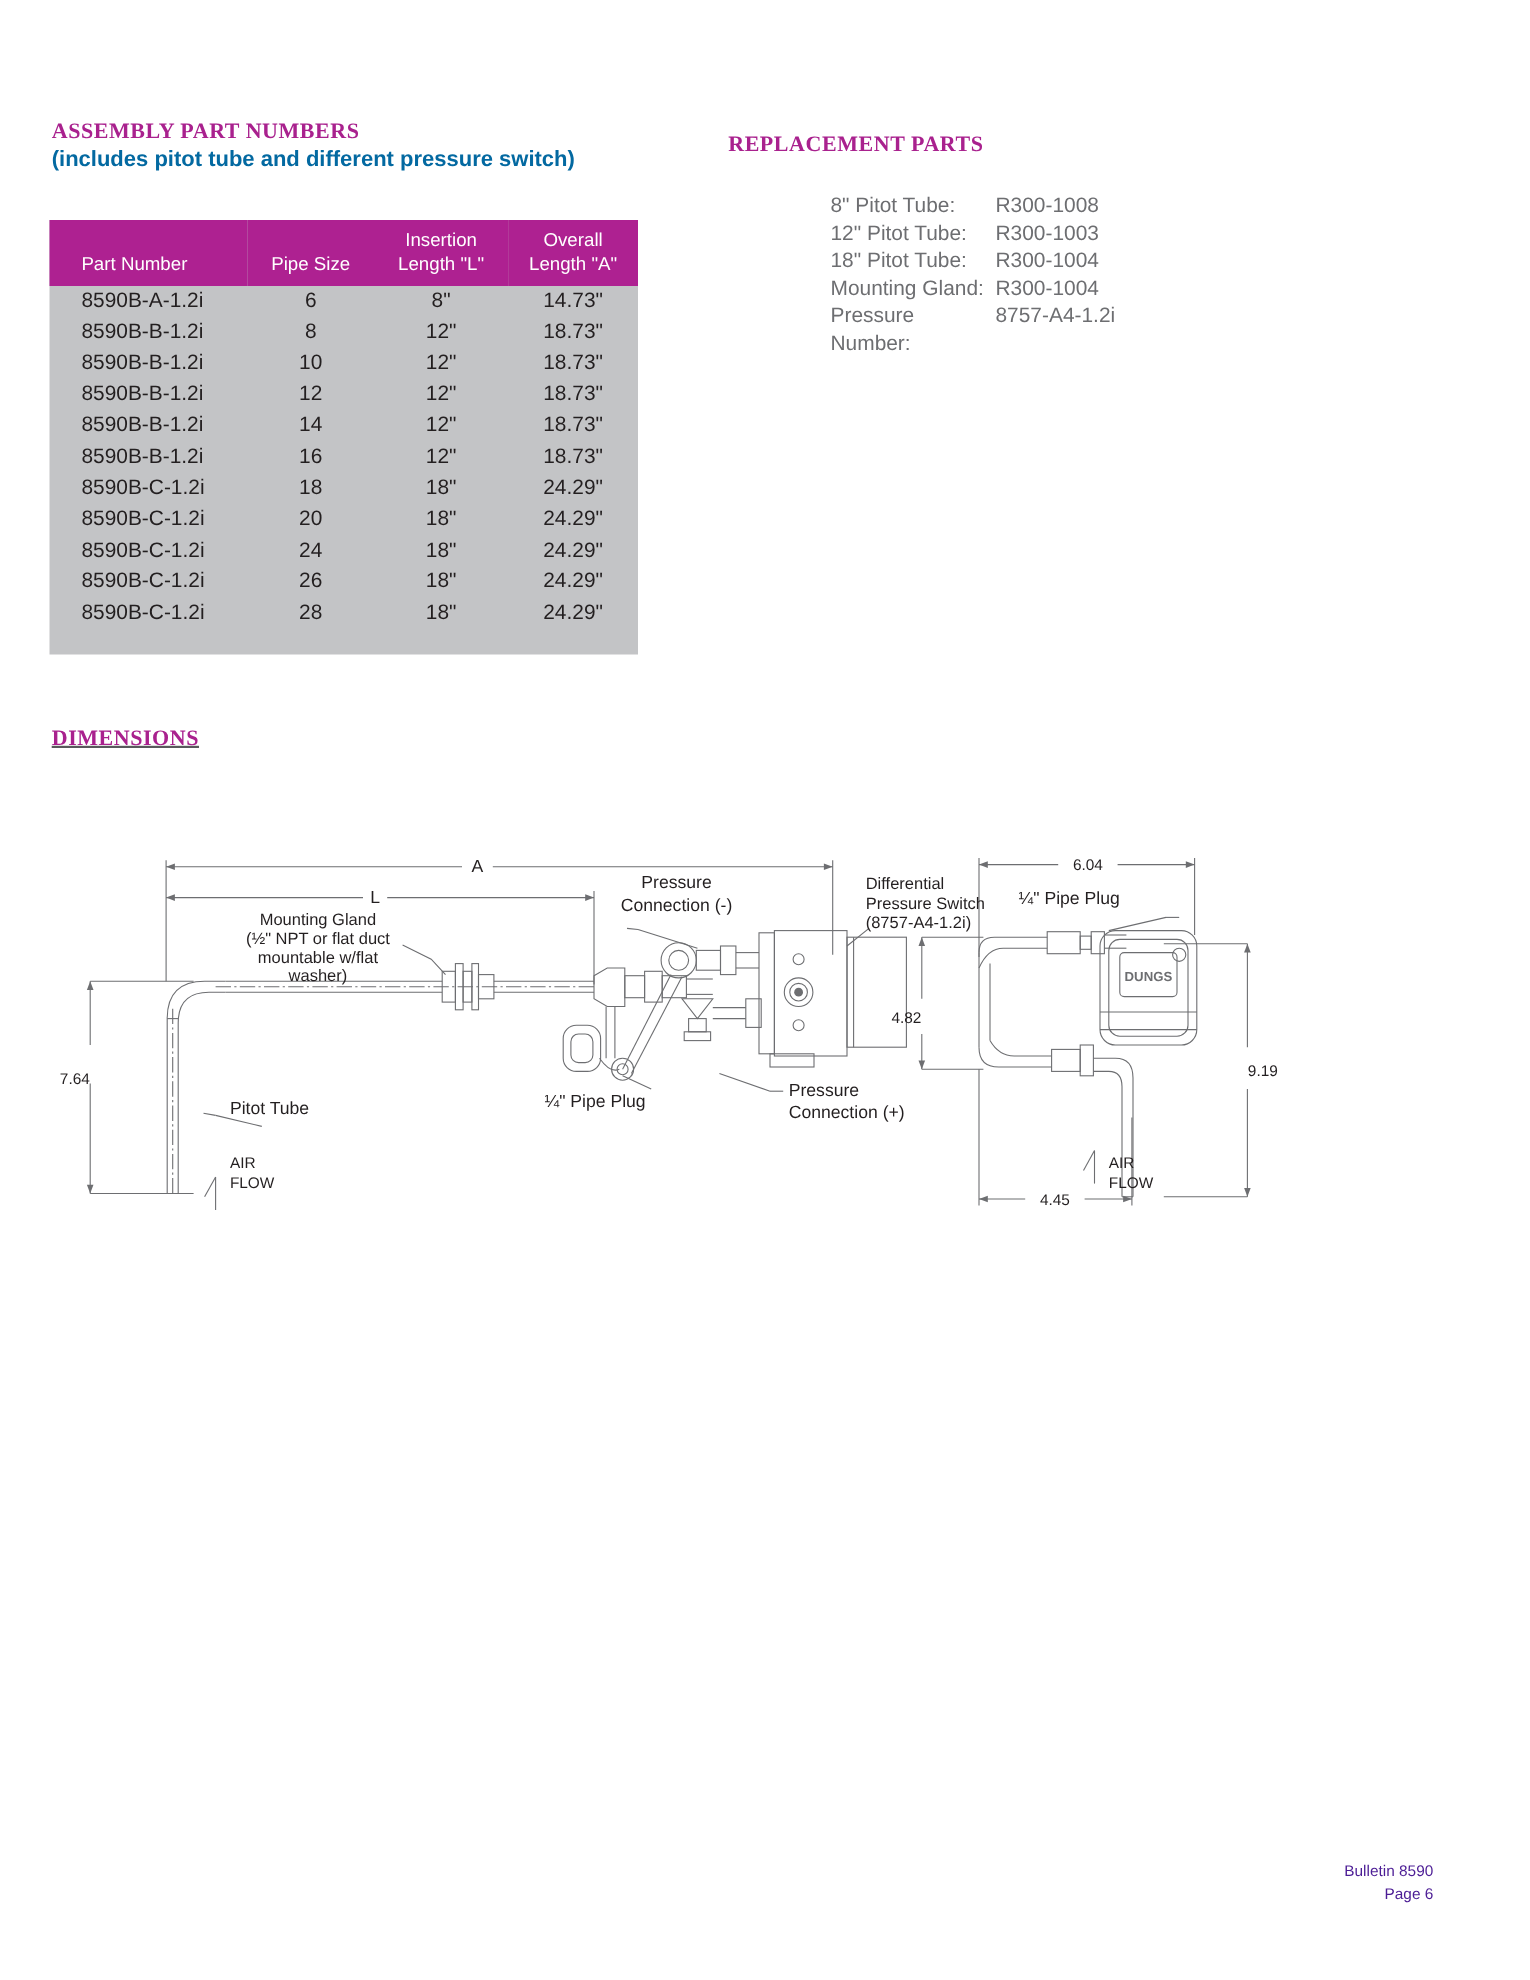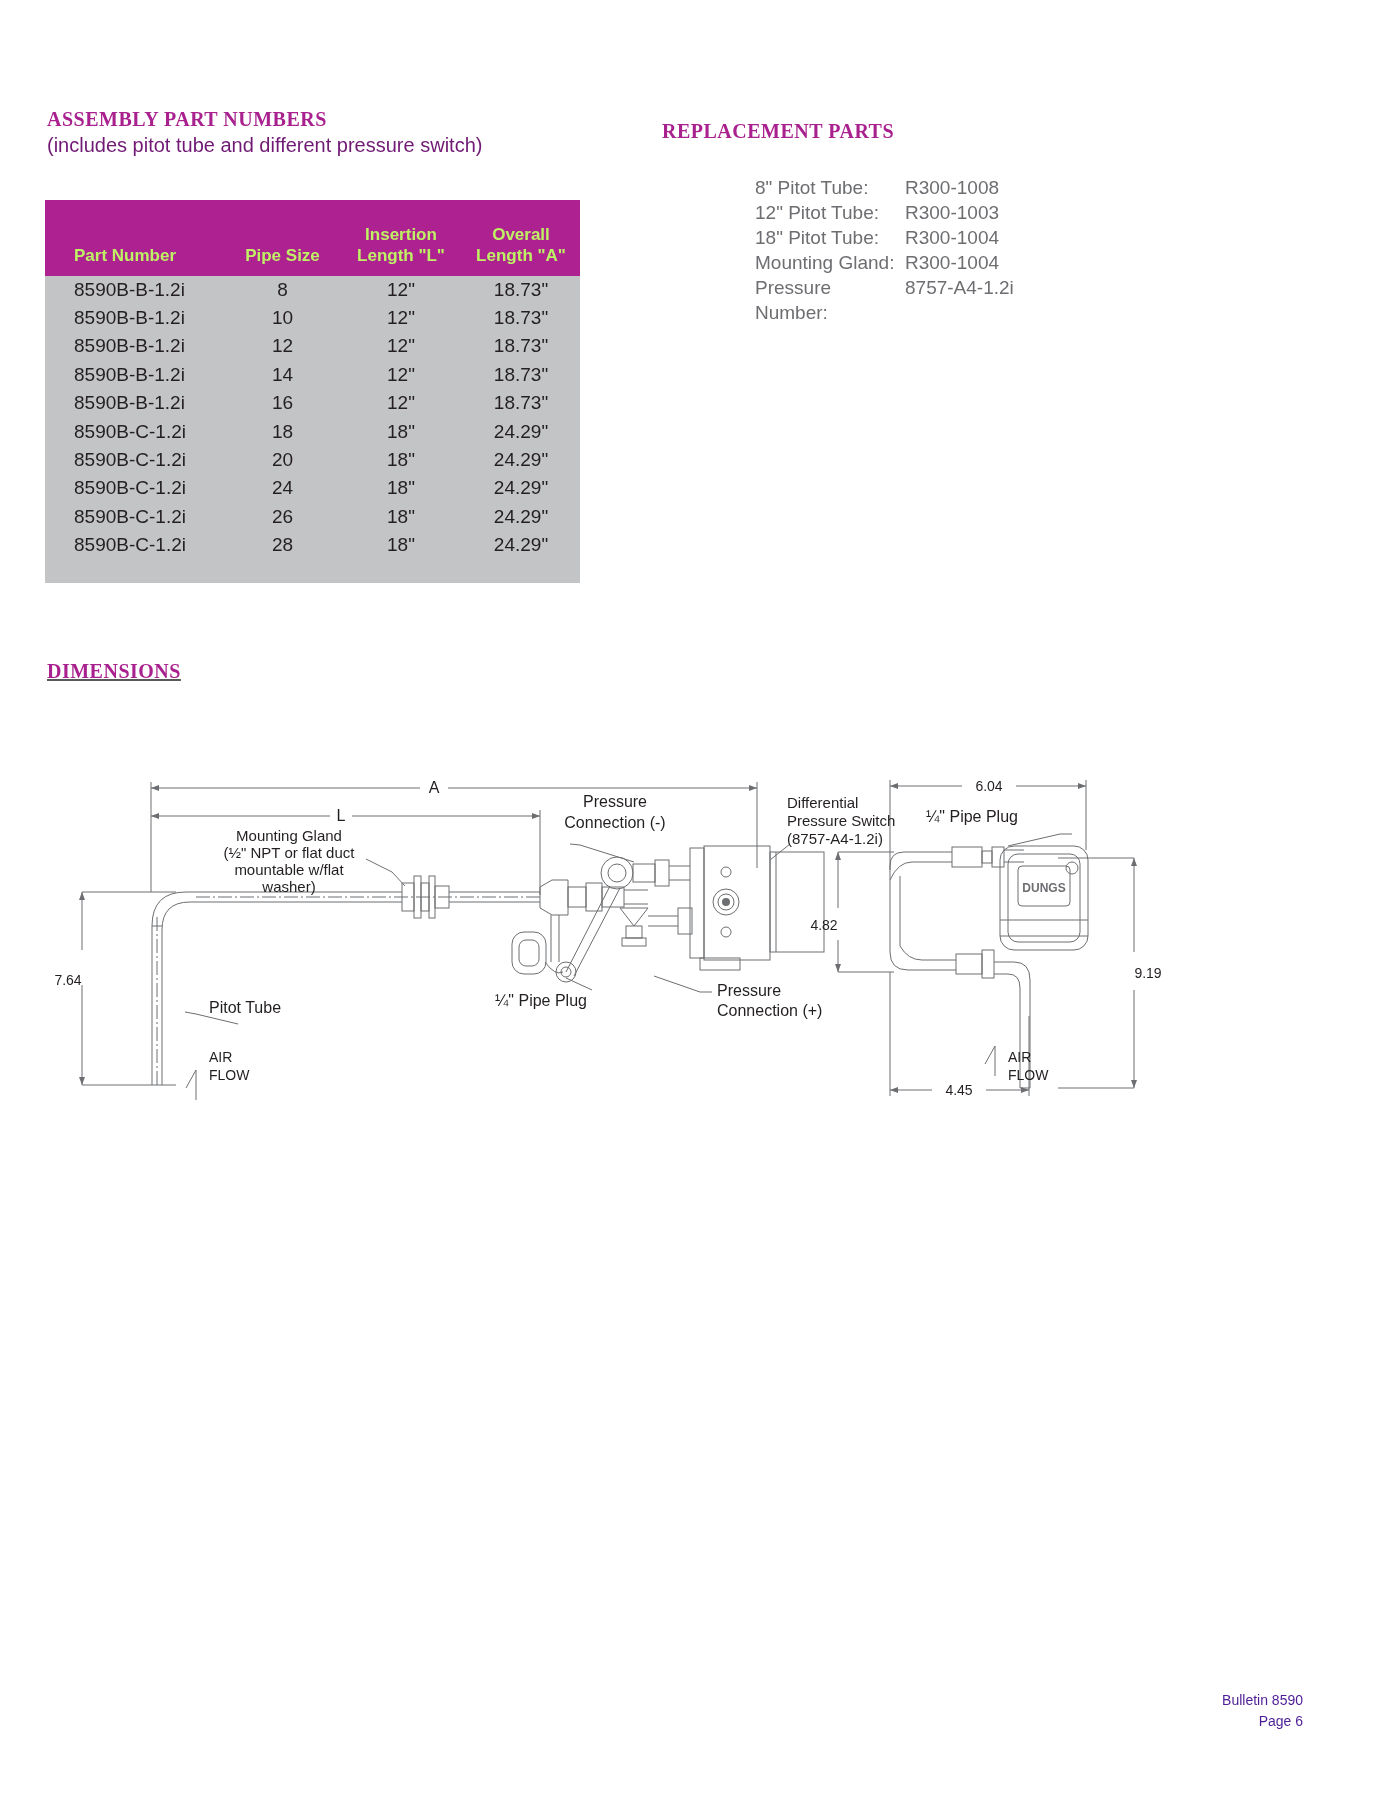--- a/index.html
+++ b/index.html
@@ -18,44 +18,44 @@
   
   .sect-head {
     font-family: "Liberation Serif", serif;
     font-weight: bold;
     color: #a9218e;
     font-size: 20px;
     letter-spacing: 0.5px;
   }
   .sect-sub {
     font-size: 20px;
-    color: #701a75;
-    font-weight: normal;
+    color: #0369a1;
+    font-weight: bold;
     margin-top: 3px;
   }
 
   #assembly-block { position: absolute; left: 47px; top: 108px; }
   #replacement-block { position: absolute; left: 634px; top: 120px; margin-left: 28px; }
   #dimensions-block { position: absolute; left: 47px; top: 660px; text-decoration: underline; }
 
   
   #parts-table {
     position: absolute;
     left: 45px;
     top: 200px;
     width: 535px;
     border-collapse: collapse;
     background: #c3c4c6;
   }
   #parts-table thead th {
     background: #ae2191;
-    color: #bef264;
+    color: #ffffff;
     font-size: 17px;
-    font-weight: bold;
-    padding: 24px 4px 9px 4px;
+    font-weight: normal;
+    padding: 8px 4px 9px 4px;
     text-align: center;
     vertical-align: bottom;
     line-height: 1.25;
   }
   #parts-table thead th.col-part { text-align: left; padding-left: 29px; }
   #parts-table tbody td {
     font-size: 19px;
     color: #231f20;
     padding: 3px 4px;
     text-align: center;
@@ -125,20 +125,26 @@
         <div>Insertion</div>
         <div>Length "L"</div>
       </th>
       <th>
         <div>Overall</div>
         <div>Length "A"</div>
       </th>
     </tr>
   </thead>
   <tbody id="parts-table-body">
+      <tr>
+        <td class="c0">8590B-A-1.2i</td>
+        <td class="c1">6</td>
+        <td class="c2">8"</td>
+        <td class="c3">14.73"</td>
+      </tr>
       <tr>
         <td class="c0">8590B-B-1.2i</td>
         <td class="c1">8</td>
         <td class="c2">12"</td>
         <td class="c3">18.73"</td>
       </tr>
       <tr>
         <td class="c0">8590B-B-1.2i</td>
         <td class="c1">10</td>
         <td class="c2">12"</td>

